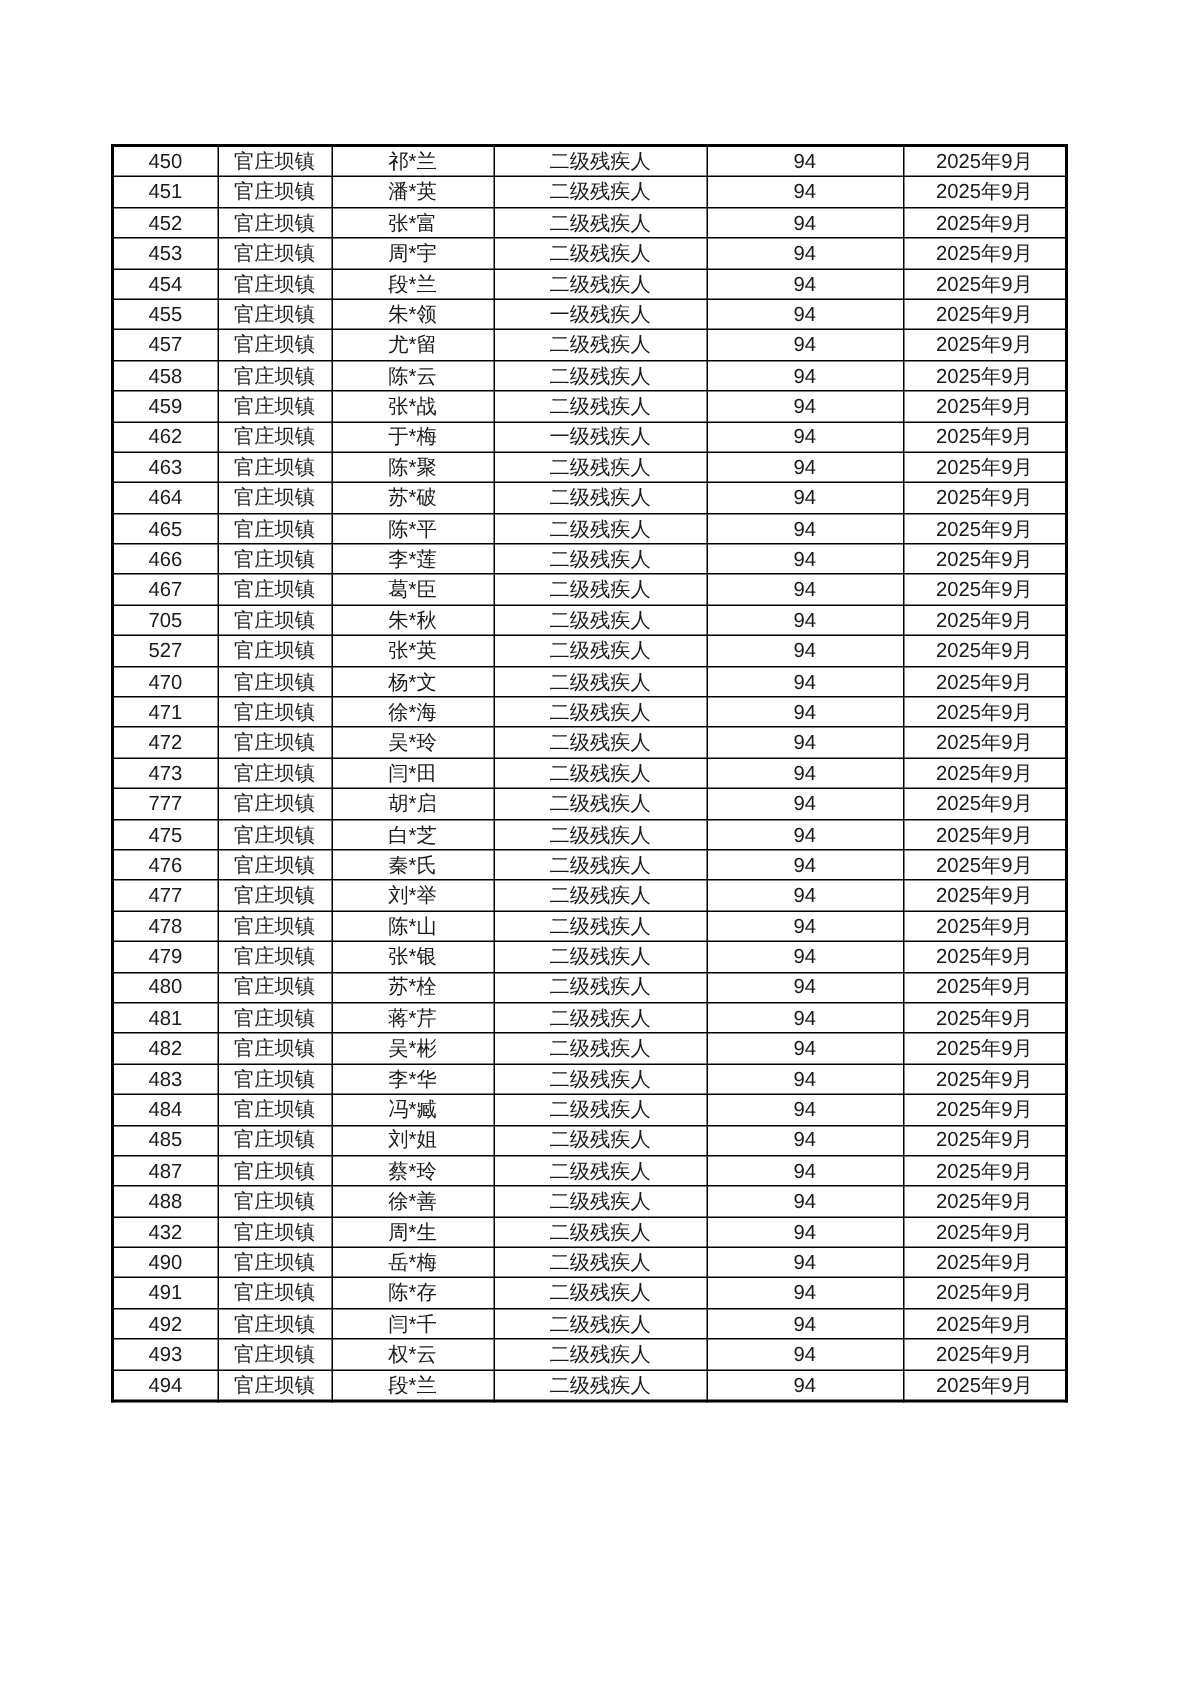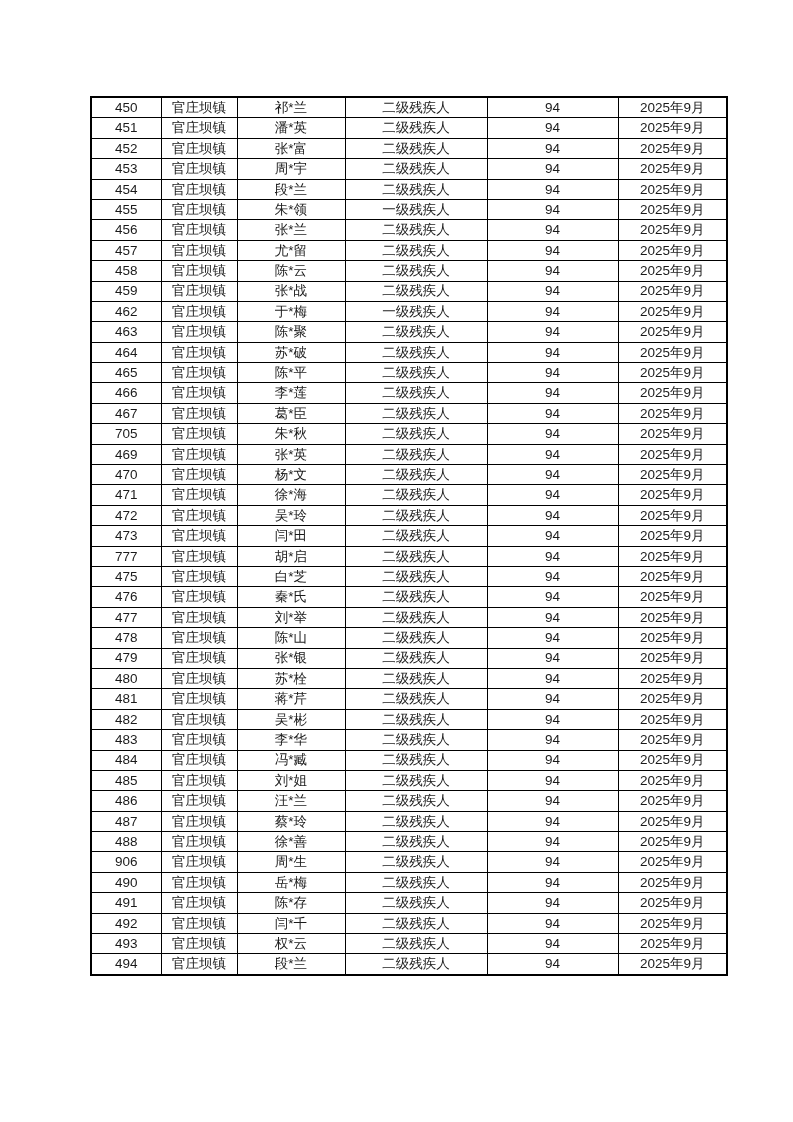--- a/index.html
+++ b/index.html
@@ -15,21 +15,20 @@
     overflow: hidden;
     font-family: "Liberation Sans", "DejaVu Sans", sans-serif;
   }
   table.roster {
     position: absolute;
     left: 74px;
     top: 96px;
     border-collapse: collapse;
     table-layout: fixed;
     border: 2px solid #000000;
-    margin-left: 16px;
   }
   table.roster td {
     border: 1px solid #000000;
     height: 19.4px;
     padding: 0;
     text-align: center;
     vertical-align: middle;
     font-size: 13.5px;
     line-height: 1;
     color: #1a1a1a;
@@ -99,28 +98,20 @@
         </tr>
         <tr>
           <td>455</td>
           <td>官庄坝镇</td>
           <td>朱*领</td>
           <td>一级残疾人</td>
           <td>94</td>
           <td>2025年9月</td>
         </tr>
         <tr>
-          <td>456</td>
-          <td>官庄坝镇</td>
-          <td>张*兰</td>
-          <td>二级残疾人</td>
-          <td>94</td>
-          <td>2025年9月</td>
-        </tr>
-        <tr>
           <td>457</td>
           <td>官庄坝镇</td>
           <td>尤*留</td>
           <td>二级残疾人</td>
           <td>94</td>
           <td>2025年9月</td>
         </tr>
         <tr>
           <td>458</td>
           <td>官庄坝镇</td>
@@ -187,21 +178,21 @@
         </tr>
         <tr>
           <td>705</td>
           <td>官庄坝镇</td>
           <td>朱*秋</td>
           <td>二级残疾人</td>
           <td>94</td>
           <td>2025年9月</td>
         </tr>
         <tr>
-          <td>469</td>
+          <td>527</td>
           <td>官庄坝镇</td>
           <td>张*英</td>
           <td>二级残疾人</td>
           <td>94</td>
           <td>2025年9月</td>
         </tr>
         <tr>
           <td>470</td>
           <td>官庄坝镇</td>
           <td>杨*文</td>
@@ -323,45 +314,37 @@
         </tr>
         <tr>
           <td>485</td>
           <td>官庄坝镇</td>
           <td>刘*姐</td>
           <td>二级残疾人</td>
           <td>94</td>
           <td>2025年9月</td>
         </tr>
         <tr>
-          <td>486</td>
-          <td>官庄坝镇</td>
-          <td>汪*兰</td>
-          <td>二级残疾人</td>
-          <td>94</td>
-          <td>2025年9月</td>
-        </tr>
-        <tr>
           <td>487</td>
           <td>官庄坝镇</td>
           <td>蔡*玲</td>
           <td>二级残疾人</td>
           <td>94</td>
           <td>2025年9月</td>
         </tr>
         <tr>
           <td>488</td>
           <td>官庄坝镇</td>
           <td>徐*善</td>
           <td>二级残疾人</td>
           <td>94</td>
           <td>2025年9月</td>
         </tr>
         <tr>
-          <td>906</td>
+          <td>432</td>
           <td>官庄坝镇</td>
           <td>周*生</td>
           <td>二级残疾人</td>
           <td>94</td>
           <td>2025年9月</td>
         </tr>
         <tr>
           <td>490</td>
           <td>官庄坝镇</td>
           <td>岳*梅</td>

